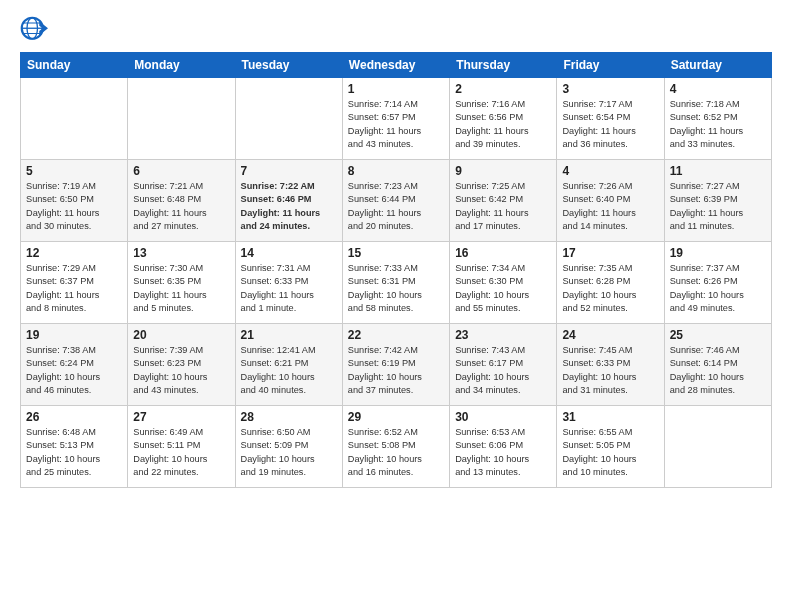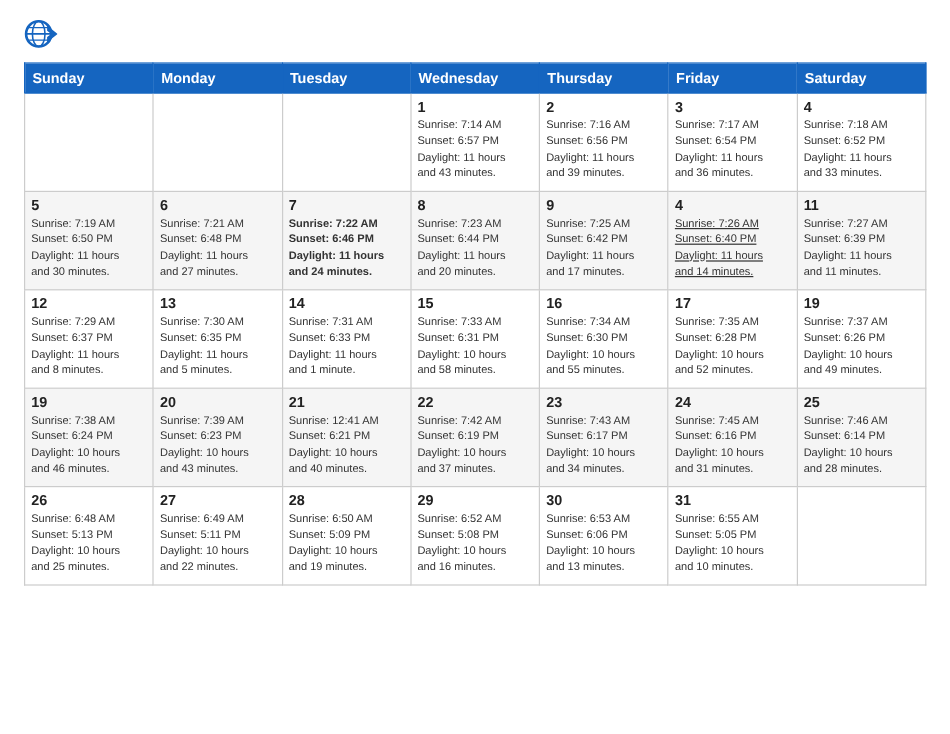--- a/index.html
+++ b/index.html
@@ -199,21 +199,21 @@
           </td>
           <td>
             <div class="day-number">9</div>
             <div class="day-info" style="white-space: pre-line;">Sunrise: 7:25 AM
 Sunset: 6:42 PM
 Daylight: 11 hours
 and 17 minutes.</div>
           </td>
           <td>
             <div class="day-number">4</div>
-            <div class="day-info" style="white-space: pre-line; text-decoration: underline;">Sunrise: 7:26 AM
+            <div class="day-info" style="white-space: pre-line;">Sunrise: 7:26 AM
 Sunset: 6:40 PM
 Daylight: 11 hours
 and 14 minutes.</div>
           </td>
           <td>
             <div class="day-number">11</div>
             <div class="day-info" style="white-space: pre-line;">Sunrise: 7:27 AM
 Sunset: 6:39 PM
 Daylight: 11 hours
 and 11 minutes.</div>
@@ -302,21 +302,21 @@
           <td>
             <div class="day-number">23</div>
             <div class="day-info" style="white-space: pre-line;">Sunrise: 7:43 AM
 Sunset: 6:17 PM
 Daylight: 10 hours
 and 34 minutes.</div>
           </td>
           <td>
             <div class="day-number">24</div>
             <div class="day-info" style="white-space: pre-line;">Sunrise: 7:45 AM
-Sunset: 6:16 PM
+Sunset: 6:33 PM
 Daylight: 10 hours
 and 31 minutes.</div>
           </td>
           <td>
             <div class="day-number">25</div>
             <div class="day-info" style="white-space: pre-line;">Sunrise: 7:46 AM
 Sunset: 6:14 PM
 Daylight: 10 hours
 and 28 minutes.</div>
           </td>

